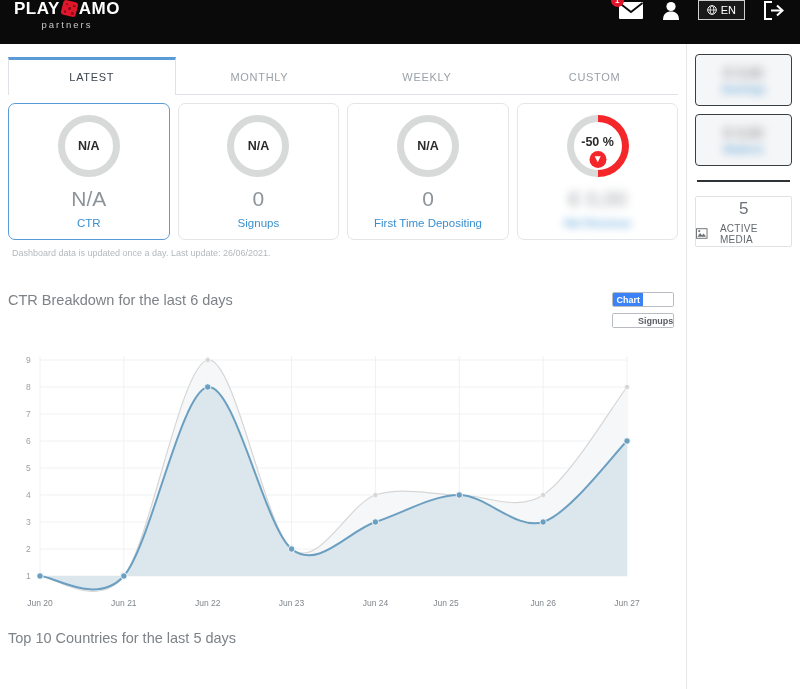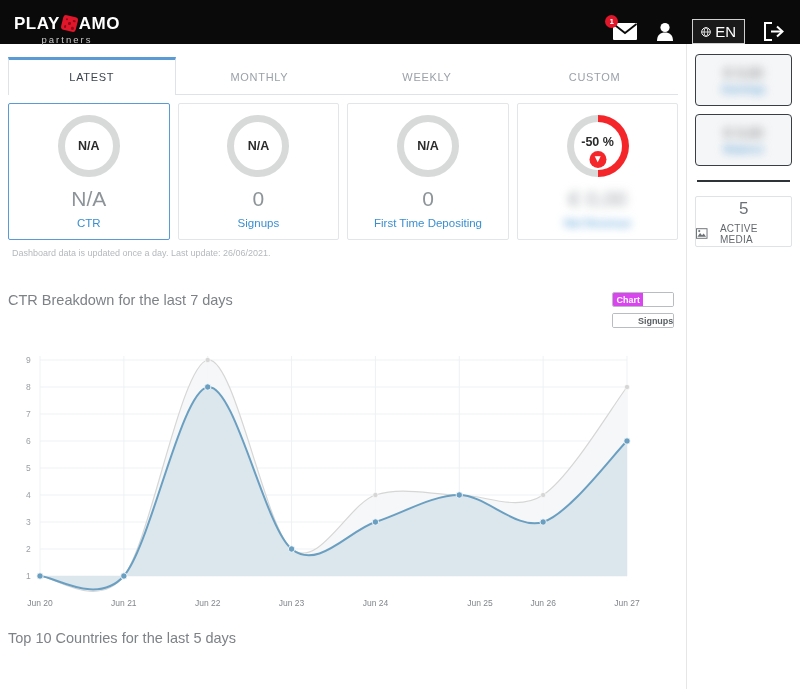--- a/index.html
+++ b/index.html
@@ -6,21 +6,21 @@
   html, body {
     width: 800px; height: 689px;
     background: #fff;
     font-family: "Liberation Sans", sans-serif;
     overflow: hidden;
   }
 
   
   .topbar {
     height: 44px; background: #0a0a0a;
-    display: flex; align-items: flex-end; justify-content: space-between;
+    display: flex; align-items: flex-start; justify-content: space-between;
     padding: 0 16px 0 14px; position: relative;
   }
   .logo { display: flex; flex-direction: column; align-items: center; line-height: 1; }
   .logo-row { display: flex; align-items: center; }
   .logo-word { color: #fff; font-weight: bold; font-size: 17px; letter-spacing: .5px; }
   .dice {
     width: 15px; height: 15px; background: #e0162b;
     border-radius: 3px; margin: 0 2px; transform: rotate(14deg);
     position: relative; display: inline-block;
   }
@@ -35,21 +35,21 @@
   .head-icons { display: flex; align-items: center; gap: 18px; }
   .hicon { position: relative; display: flex; align-items: center; justify-content: center; cursor: pointer; }
   .badge {
     position: absolute; top: -7px; left: -7px;
     background: #e0162b; color: #fff; font-size: 8px; font-weight: bold;
     width: 13px; height: 13px; border-radius: 50%;
     display: flex; align-items: center; justify-content: center;
   }
   .lang-btn {
     border: 1px solid #cfcfcf; background: #1a1a1a; color: #fff;
-    font-size: 15px; padding: 3px 8px; display: flex; align-items: center; gap: 4px;
+    font-size: 11px; padding: 3px 8px; display: flex; align-items: center; gap: 4px;
     cursor: pointer;
   }
 
   
   .wrap { display: flex; height: 645px; }
   .main { width: 754px; position: relative; border-right: 1px solid #e6e6e6; }
   .side { width: 122px; padding: 10px 8px 0 8px; }
 
   
   .tabs { display: flex; border-bottom: 1px solid #dfe3e8; margin: 12px 8px 0 8px; }
@@ -60,21 +60,21 @@
   }
   .tab.active {
     color: #3c4650; background: #fff;
     border-color: #dfe3e8; border-top: 3px solid #5b9bd5;
     padding-top: 11px;
   }
 
   
   .cards { display: flex; gap: 8px; padding: 8px 8px 0 8px; }
   .card {
-    flex: 1; border: 1px solid #e3e6e9; border-radius: 2px; background: #fff;
+    flex: 1; border: 1px solid #e3e6e9; border-radius: 7px; background: #fff;
     height: 137px; display: flex; flex-direction: column; align-items: center;
     justify-content: center; cursor: pointer;
   }
   .card.active { border: 1px solid #5b9bd5; }
   .donut { width: 62px; height: 62px; position: relative; display:flex; align-items:center; justify-content:center; }
   .donut .ring {
     position: absolute; inset: 0; border-radius: 50%;
     border: 7px solid #d8dada;
   }
   .donut .ring.half {
@@ -102,21 +102,21 @@
 
   
   .chart-head { display: flex; align-items: flex-start; justify-content: space-between; padding: 34px 12px 0 8px; }
   .sec-title { font-size: 14.5px; color: #7d8287; font-weight: 300; }
   .toggles { display: flex; flex-direction: column; gap: 6px; align-items: flex-end; }
   .toggle {
     width: 62px; height: 15px; border: 1px solid #b9bdc1; border-radius: 2px;
     display: flex; font-size: 9px; font-weight: bold; cursor: pointer; overflow: hidden;
   }
   .toggle .seg { flex: 1; display: flex; align-items: center; justify-content: center; }
-  .toggle .seg.on { background: #d946ef; color: #fff; }
+  .toggle .seg.on { background: #3b82f6; color: #fff; }
   .toggle .seg.off { background: #fff; color: #5a5f63; }
 
   .plot { position: relative; height: 270px; margin: 16px 0 0 0; }
   .ylab { position: absolute; font-size: 8.5px; color: #9ba0a5; left: 26px; transform: translateY(-50%); text-align: right; }
   .xlab { position: absolute; font-size: 8.5px; color: #82878c; transform: translateX(-50%); top: 254px; }
   .bottom-title { font-size: 14.5px; color: #7d8287; font-weight: 300; padding: 16px 0 0 8px; }
 
   
   .sbox {
     border: 1px solid #3a3f44; border-radius: 4px; background: #f5f6f7;
@@ -233,21 +233,21 @@
         </div>
         <div class="card-value blurred-val">€ 0,00</div>
         <div class="card-title blurred">Net Revenue</div>
       </div>
 
     </div>
 
     <div class="note">Dashboard data is updated once a day. Last update: 26/06/2021.</div>
 
     <div class="chart-head">
-      <div class="sec-title">CTR Breakdown for the last 7 days</div>
+      <div class="sec-title">CTR Breakdown for the last 6 days</div>
       <div class="toggles">
         <div class="toggle">
           <div class="seg on">Chart</div>
           <div class="seg off"></div>
         </div>
         <div class="toggle">
           <div class="seg off"></div>
           <div class="seg off">Signups</div>
         </div>
       </div>
@@ -303,21 +303,21 @@
           <div class="ylab" style="top: 70px;">7</div>
           <div class="ylab" style="top: 43px;">8</div>
           <div class="ylab" style="top: 16px;">9</div>
         </div>
       <div id="xlabels">
           <div class="xlab" style="left: 40px;">Jun 20</div>
           <div class="xlab" style="left: 123.857px;">Jun 21</div>
           <div class="xlab" style="left: 207.714px;">Jun 22</div>
           <div class="xlab" style="left: 291.571px;">Jun 23</div>
           <div class="xlab" style="left: 375.429px;">Jun 24</div>
-          <div class="xlab" style="left: 480px;">Jun 25</div>
+          <div class="xlab" style="left: 446px;">Jun 25</div>
           <div class="xlab" style="left: 543.143px;">Jun 26</div>
           <div class="xlab" style="left: 627px;">Jun 27</div>
         </div>
     </div>
 
     <div class="bottom-title">Top 10 Countries for the last 5 days</div>
   </div>
 
   <div class="side">
     <div class="sbox">

